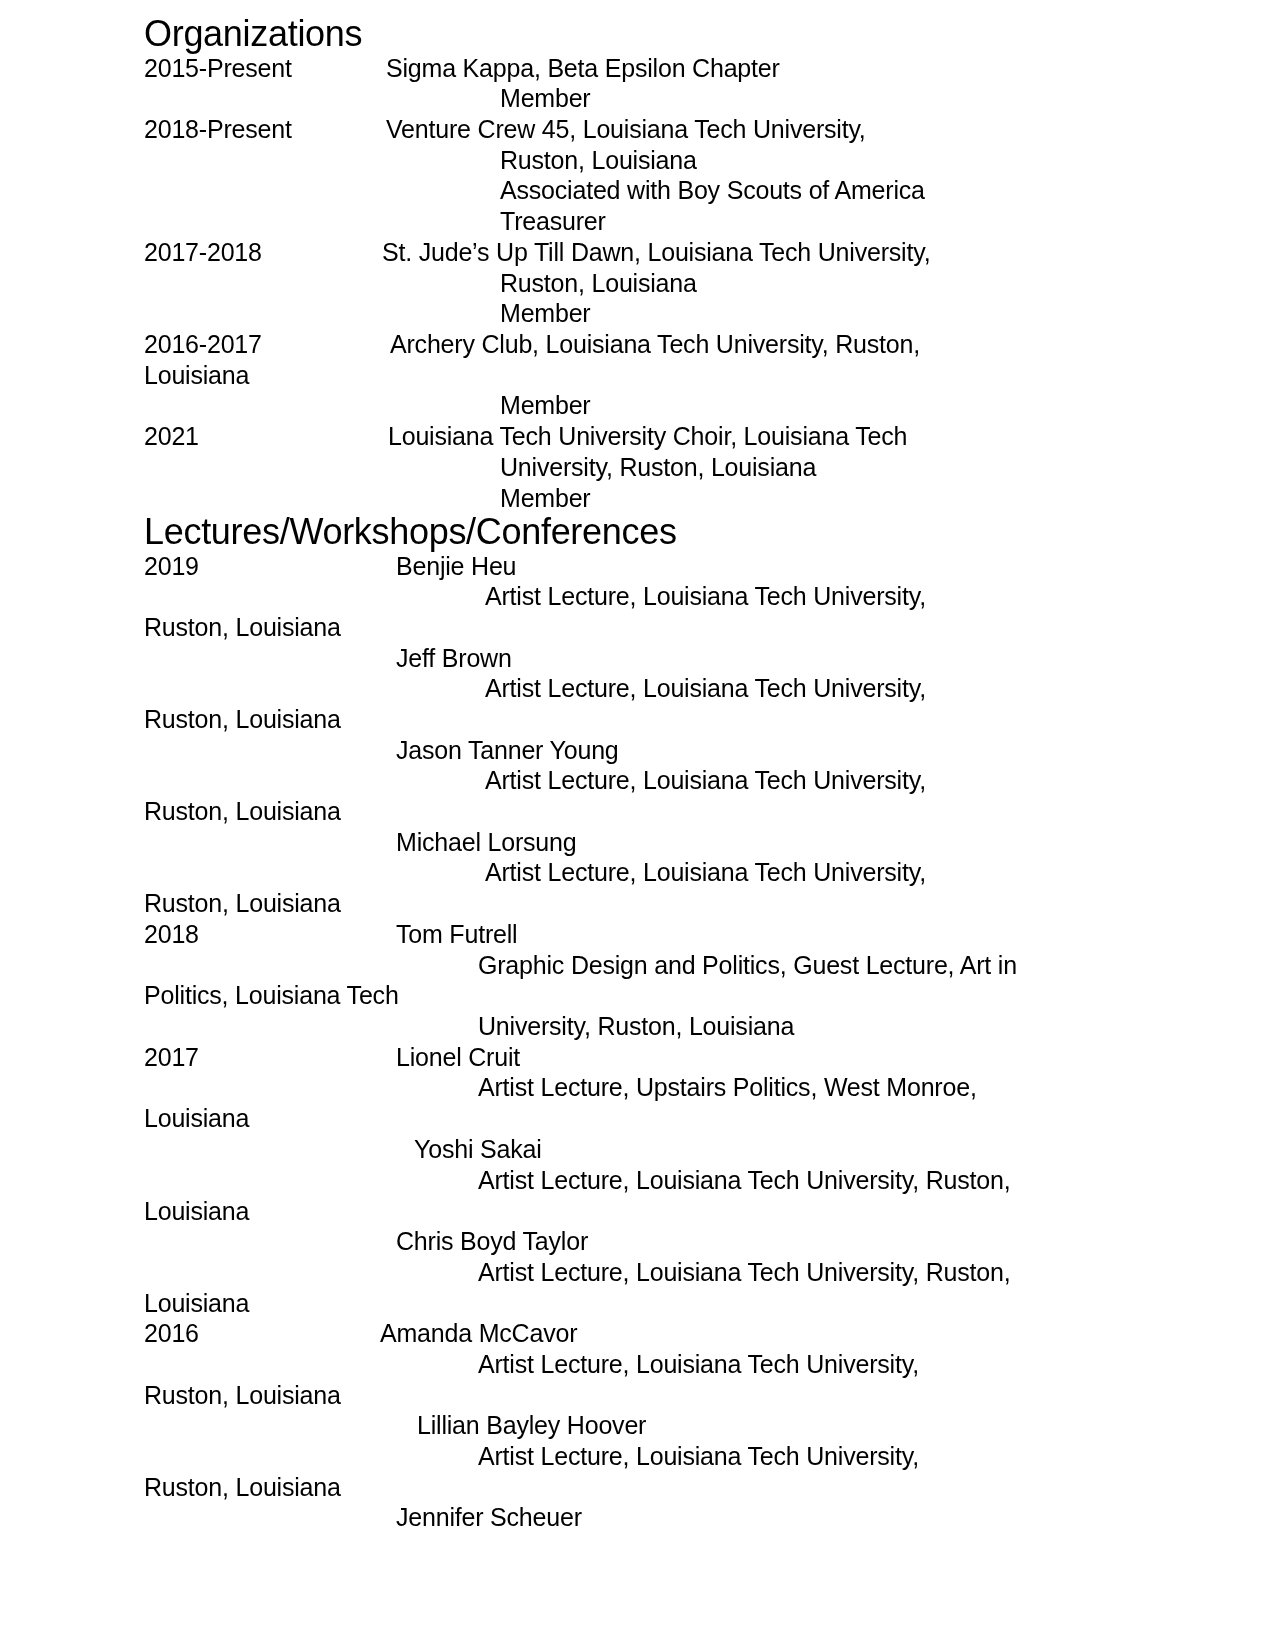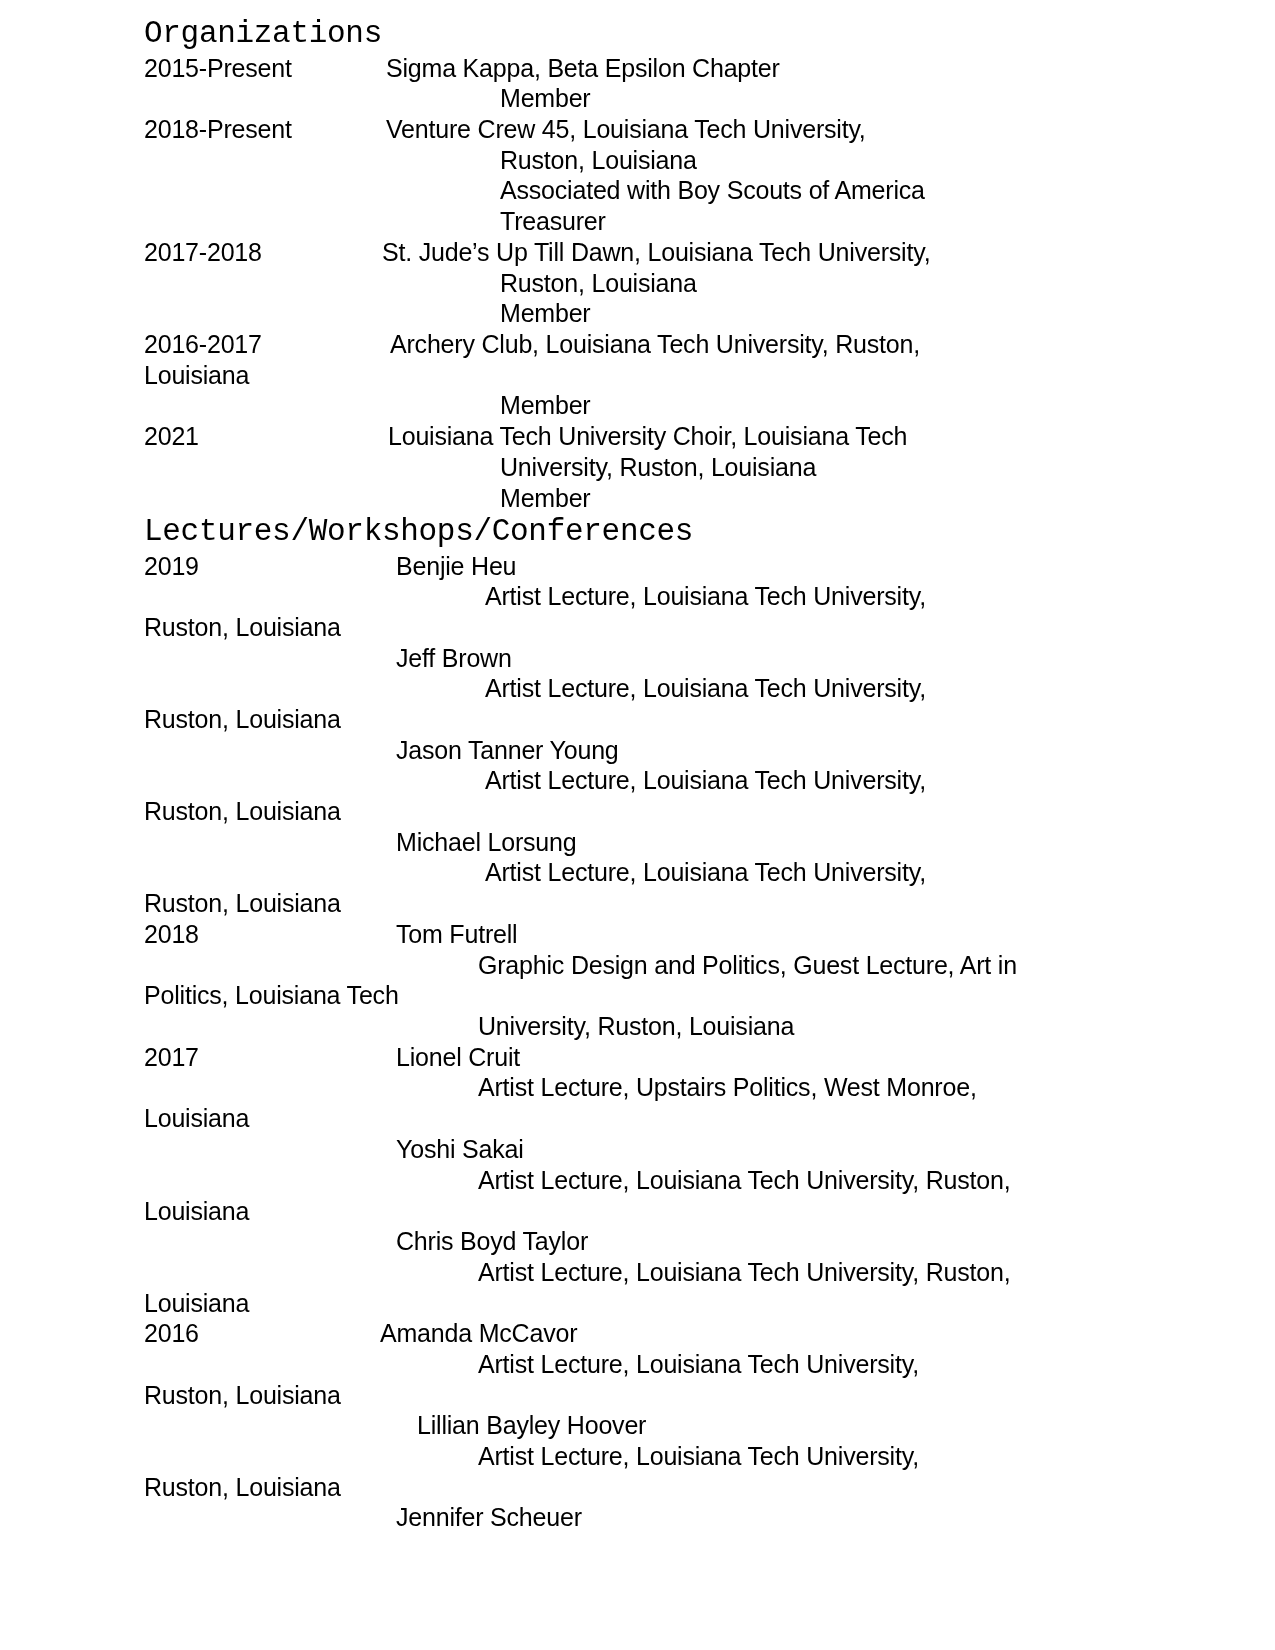--- a/index.html
+++ b/index.html
@@ -1,19 +1,19 @@
 <!DOCTYPE html>
 <html><head>
 <meta charset="utf-8">
 <style>
   html, body { margin: 0; padding: 0; background: #ffffff; }
   body { width: 1275px; height: 1650px; position: relative; overflow: hidden;
          font-family: "Liberation Sans", sans-serif; color: #000; }
   .ln { position: absolute; white-space: nowrap; font-size: 25px; line-height: 30px; letter-spacing: -0.2px; }
-  .hd { position: absolute; white-space: nowrap; font-size: 31px; line-height: 36px; letter-spacing: -0.3px; font-family: Liberation Mono, monospace; }
+  .hd { position: absolute; white-space: nowrap; font-size: 36px; line-height: 36px; letter-spacing: -0.3px; }
 </style>
 </head>
 <body>
 
 <div class="hd" style="left:144px;top:16px">Organizations</div>
 
 <div class="ln" style="left:144px;top:53px">2015-Present</div>
 <div class="ln" style="left:386px;top:53px">Sigma Kappa, Beta Epsilon Chapter</div>
 <div class="ln" style="left:500px;top:83px">Member</div>
 
@@ -61,21 +61,21 @@
 <div class="ln" style="left:396px;top:919px">Tom Futrell</div>
 <div class="ln" style="left:478px;top:950px">Graphic Design and Politics, Guest Lecture, Art in</div>
 <div class="ln" style="left:144px;top:980px">Politics, Louisiana Tech</div>
 <div class="ln" style="left:478px;top:1011px">University, Ruston, Louisiana</div>
 
 <div class="ln" style="left:144px;top:1042px">2017</div>
 <div class="ln" style="left:396px;top:1042px">Lionel Cruit</div>
 <div class="ln" style="left:478px;top:1072px">Artist Lecture, Upstairs Politics, West Monroe,</div>
 <div class="ln" style="left:144px;top:1103px">Louisiana</div>
 
-<div class="ln" style="left:396px;top:1134px">Yoshi Sakai</div>
+<div class="ln" style="left:414px;top:1134px">Yoshi Sakai</div>
 <div class="ln" style="left:478px;top:1165px">Artist Lecture, Louisiana Tech University, Ruston,</div>
 <div class="ln" style="left:144px;top:1196px">Louisiana</div>
 
 <div class="ln" style="left:396px;top:1226px">Chris Boyd Taylor</div>
 <div class="ln" style="left:478px;top:1257px">Artist Lecture, Louisiana Tech University, Ruston,</div>
 <div class="ln" style="left:144px;top:1288px">Louisiana</div>
 
 <div class="ln" style="left:144px;top:1318px">2016</div>
 <div class="ln" style="left:380px;top:1318px">Amanda McCavor</div>
 <div class="ln" style="left:478px;top:1349px">Artist Lecture, Louisiana Tech University,</div>

